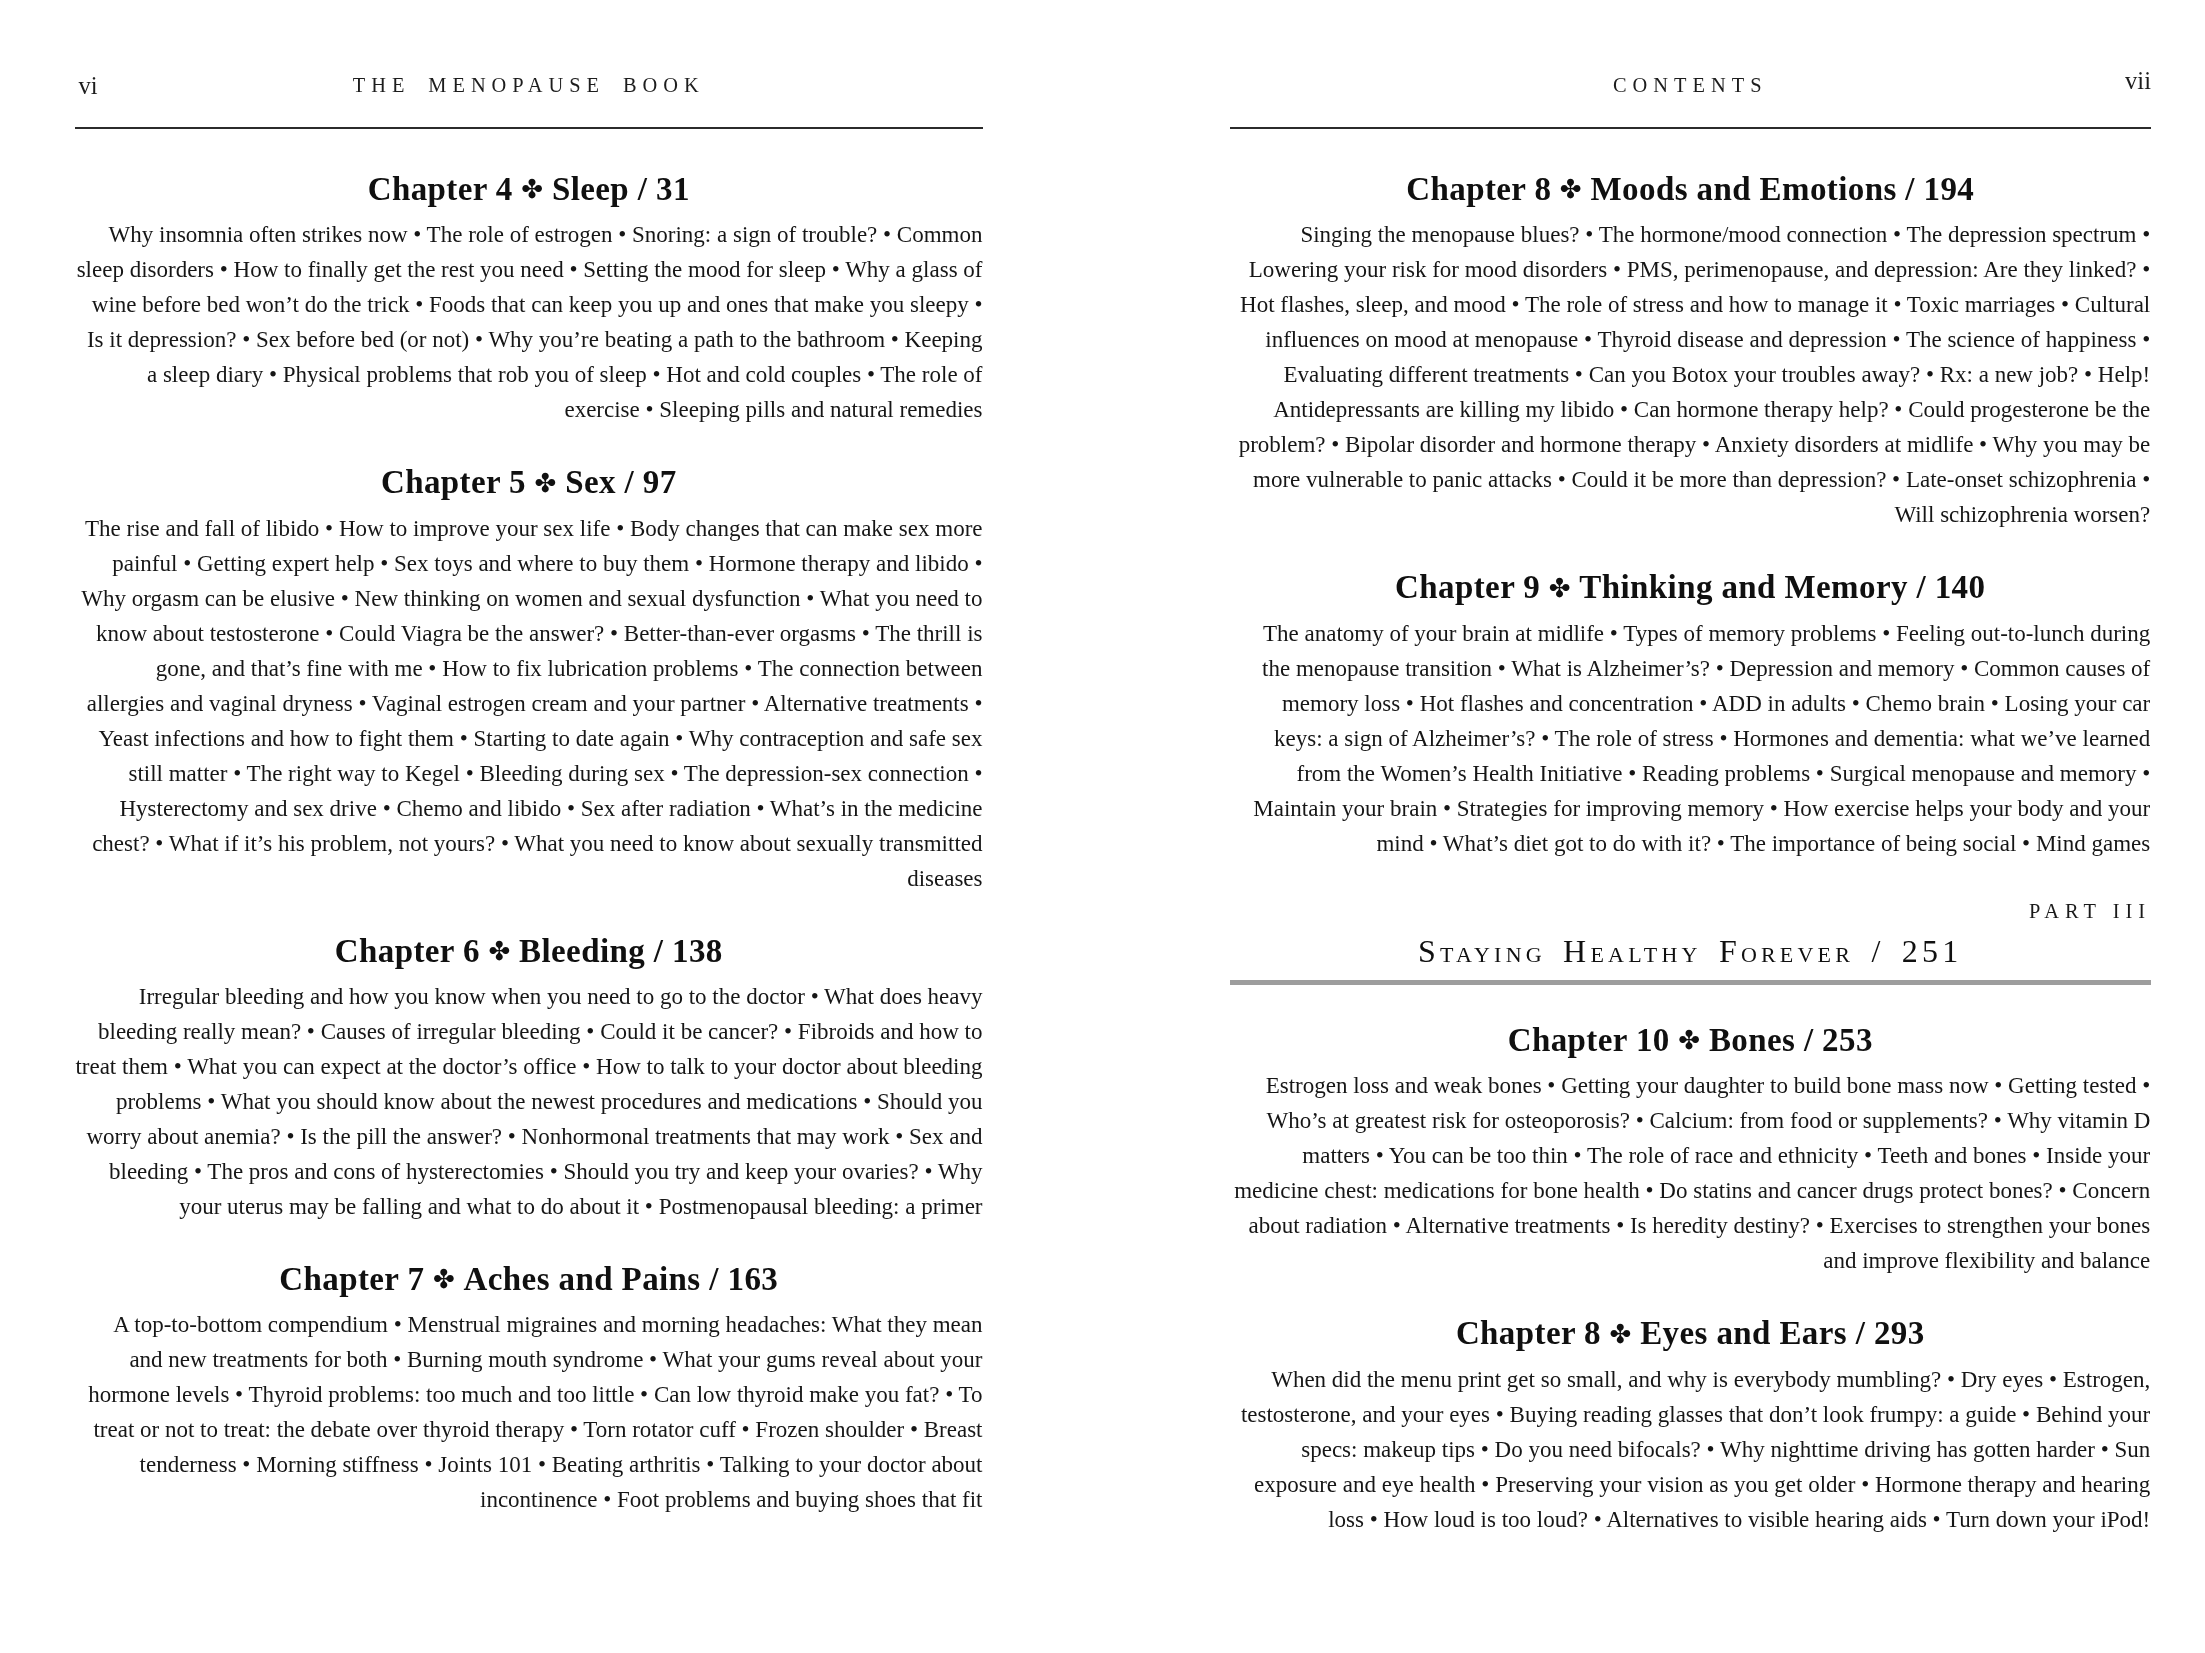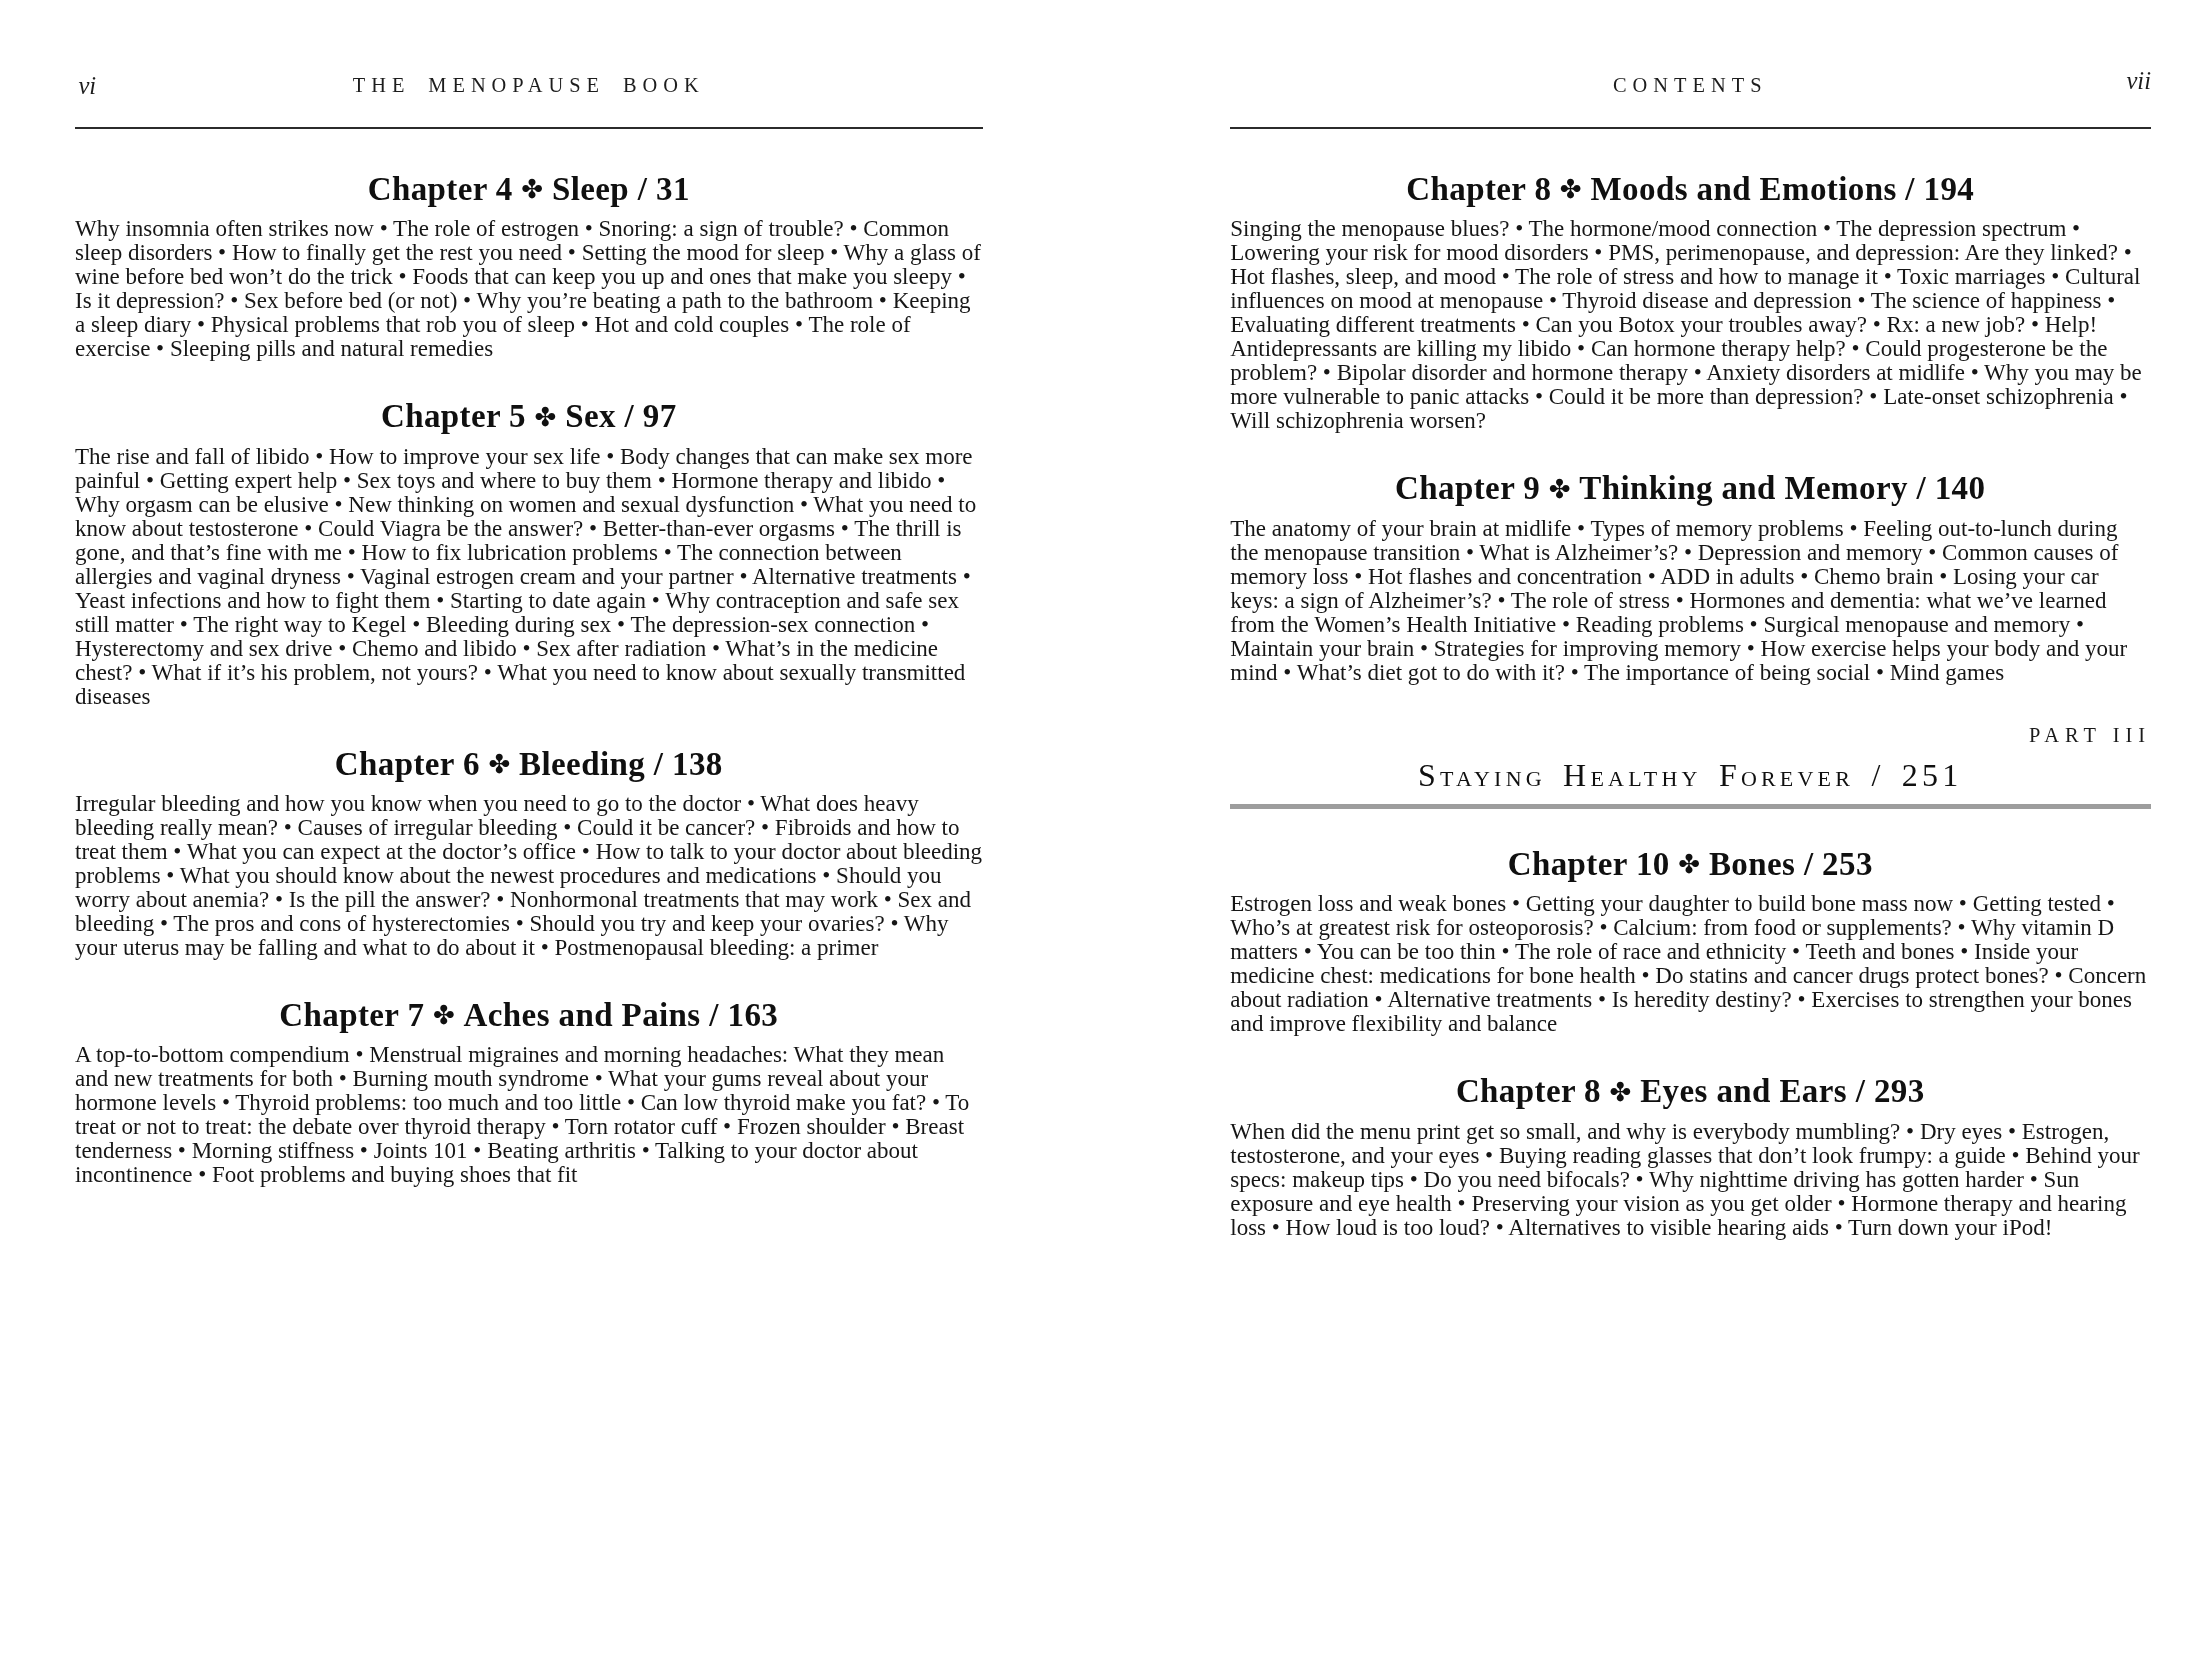--- a/index.html
+++ b/index.html
@@ -13,39 +13,39 @@
   .page.left  { padding:0 120px 0 75px; }
   .page.right { padding:0 54px 4px 127px; }
 
   .page-header { position:relative; height:129px; }
   .running-head {
     position:absolute; bottom:32px; left:0; right:0;
     text-align:center; font-size:20.4px; letter-spacing:6px; word-spacing:6.8px;
     color:#1d1d1d;
     font-family:Liberation Serif, serif;
   }
-  .folio { position:absolute; bottom:29px; font-size:24.6px; font-style:italic; color:#1d1d1d; }
+  .folio { position:absolute; bottom:29px; font-size:24.6px; color:#1d1d1d; }
   .folio.left-folio  { left:3.4px; }
   .folio.right-folio { right:0; bottom:34px; }
   .header-rule { position:absolute; bottom:0; left:0; right:0; height:2.5px; background:#2b2b2b; }
 
   .chapter { margin-top:37px; }
   .chapter:first-of-type { margin-top:42px; }
   .chapter-heading {
     margin:0 0 9.3px 0; text-align:center;
     font-size:33px; font-weight:bold; color:#101010;
     letter-spacing:0.4px;
   }
   .chapter-heading .orn {
     font-family:"DejaVu Sans", sans-serif;
     font-size:26px; margin:0 8.5px; position:relative; top:-1.7px;
   }
   .chapter-summary {
     margin:0 auto; max-width:920px;
-    font-size:23px; line-height:24px; text-align:left; color:#161616;
+    font-size:23px; line-height:35px; text-align:right; color:#161616;
   }
 
   .part-divider { margin-top:39px; }
   .part-label { text-align:right; font-size:20.4px; letter-spacing:6px; color:#1a1a1a; }
   .part-title {
     text-align:center; margin-top:10.2px;
     font-variant:small-caps; font-size:32px; letter-spacing:4.2px; word-spacing:5.1px;
     color:#101010;
   }
   .part-rule { height:5.1px; background:#9d9d9d; margin-top:10.2px; }

